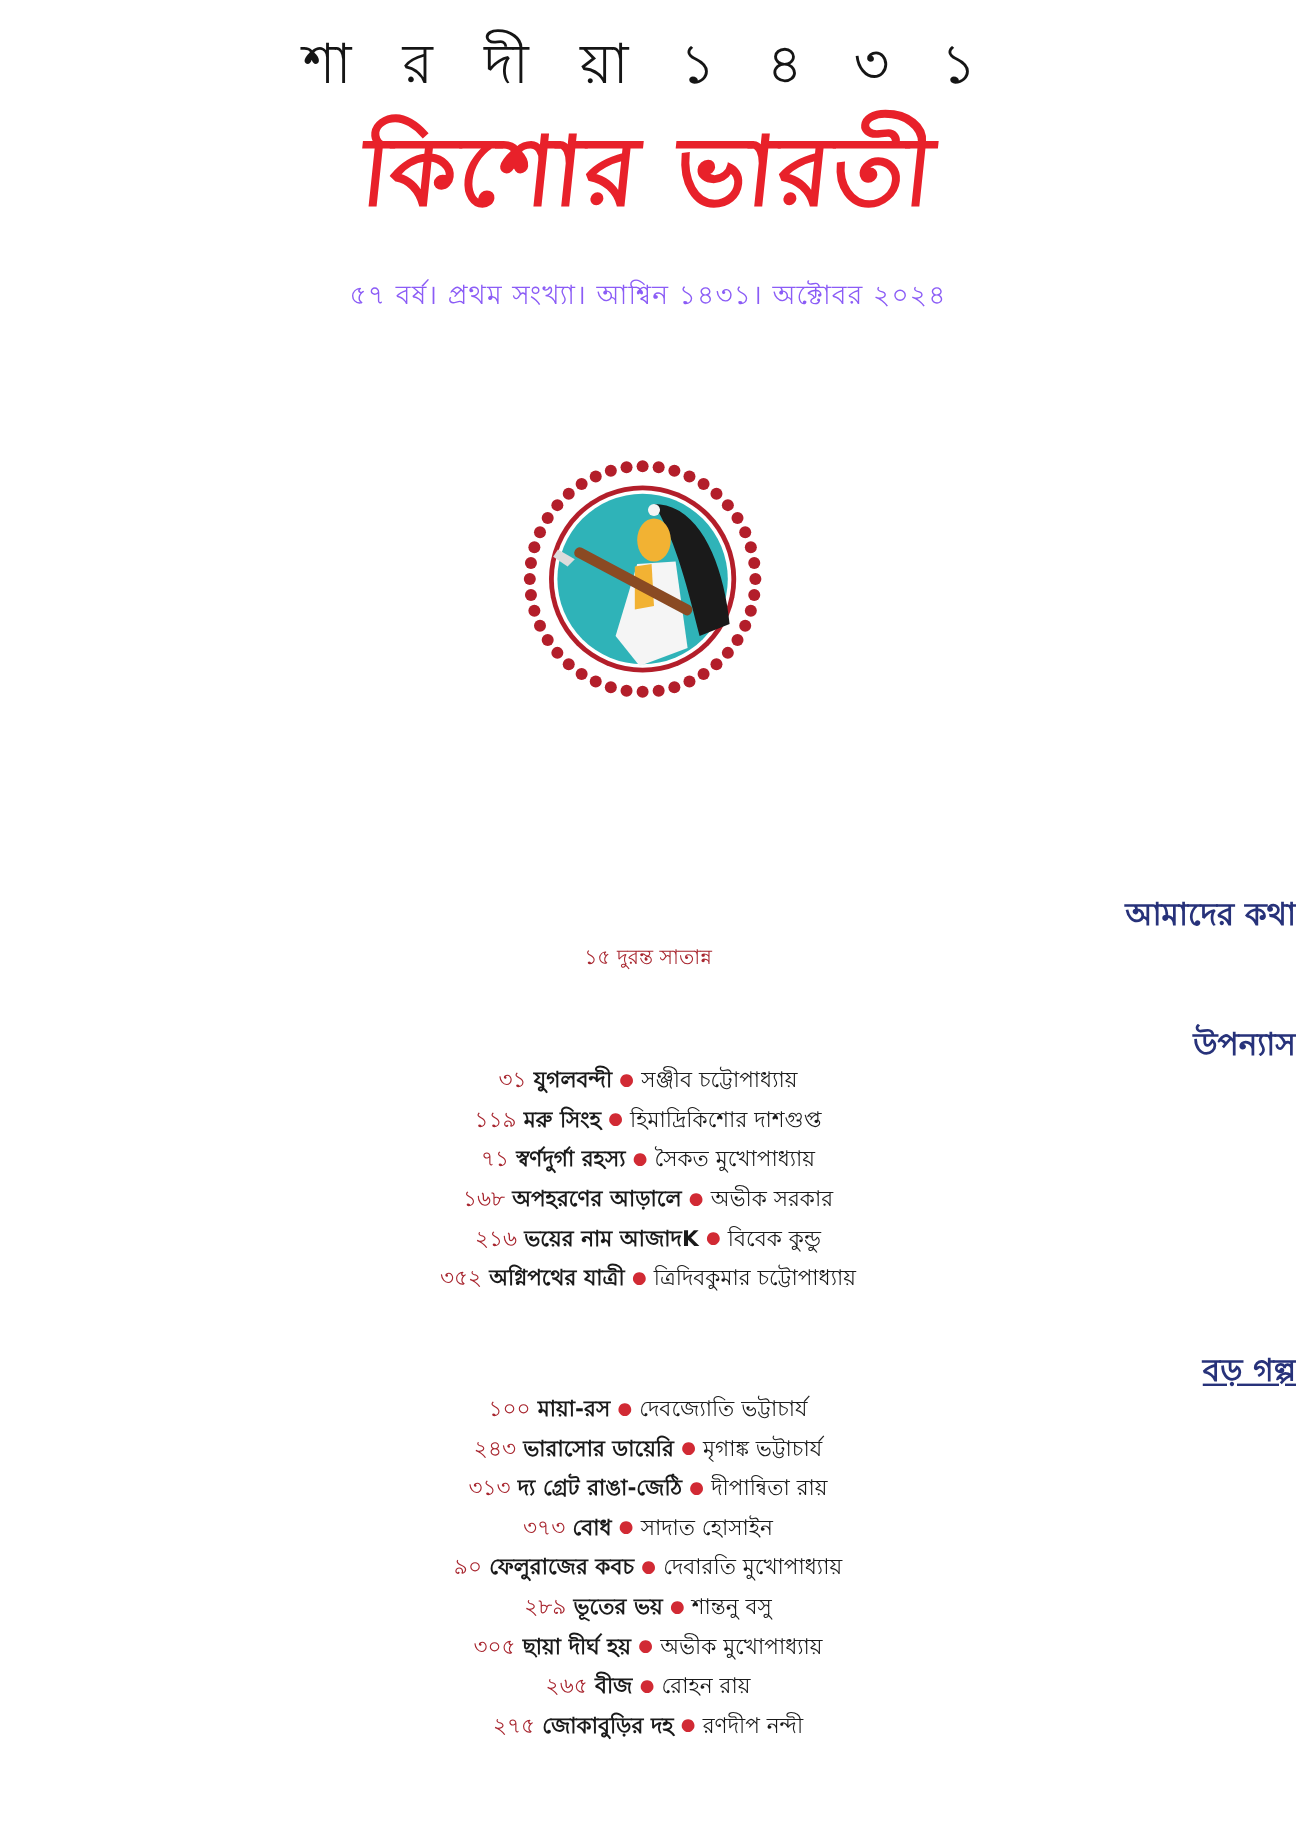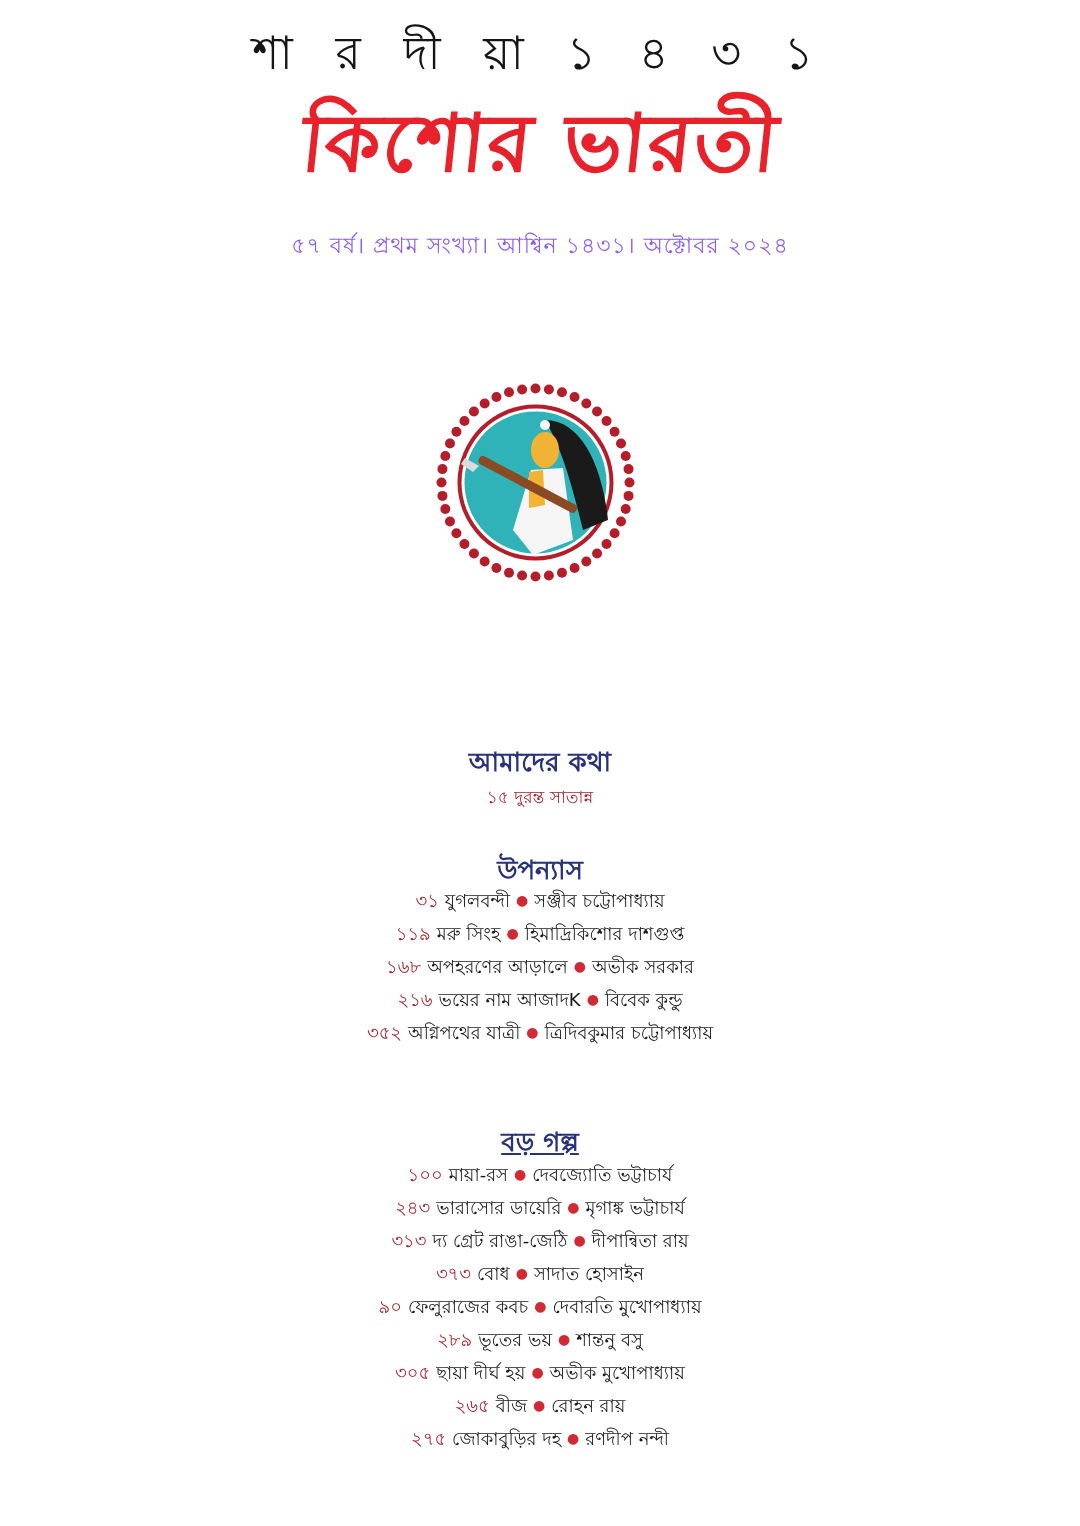--- a/index.html
+++ b/index.html
@@ -2,24 +2,24 @@
 <html><head>
   <meta charset="utf-8">
   <style>
     html, body { margin: 0; padding: 0; background: #ffffff; }
     body { width: 1080px; height: 1526px; position: relative; overflow: hidden; font-family: "DejaVu Sans", sans-serif; color: #1a1a1a; }
     .center { position: absolute; left: 0; width: 1080px; text-align: center; }
     .kicker { top: 18px; font-size: 46px; letter-spacing: 14px; color: #151515; }
     .masthead { top: 82px; font-size: 80px; font-weight: bold; color: #e8212a; letter-spacing: 2px; font-family: "DejaVu Serif", serif; transform: skewX(-6deg); }
     .issue { top: 196px; font-size: 22px; color: #8b5cf6; letter-spacing: 1px; margin-top: 32px; }
     .emblem { position: absolute; left: 433px; top: 380px; width: 205px; height: 205px; }
-    .section-title { font-size: 26px; font-weight: bold; color: #27327a; }
+    .section-title { font-size: 26px; font-weight: bold; color: #27327a; text-align: right; }
     .toc-line { font-size: 18px; line-height: 33px; color: #1a1a1a; white-space: nowrap; }
     .pg { color: #a8262f; margin-right: 6px; margin-top: 32px; }
-    .ttl { font-weight: normal; }
+    .ttl { font-weight: bold; }
     .dot { color: #d12a34; margin: 0 6px; font-size: 14px; vertical-align: 2px; }
     .sub-red { font-size: 17px; color: #a8262f; font-weight: normal; }
   </style>
 </head>
 <body>
 
 <div class="center kicker">শা র দী য়া  ১ ৪ ৩ ১</div>
 <div class="center masthead">কিশোর ভারতী</div>
 <div class="center issue">৫৭ বর্ষ। প্রথম সংখ্যা। আশ্বিন ১৪৩১। অক্টোবর ২০২৪</div>
 
@@ -87,20 +87,21 @@
 <div class="center section-title" style="top:742px;">আমাদের কথা</div>
 <div class="center sub-red" style="top:784px;">
   <span>১৫</span>
   <span>দুরন্ত সাতান্ন</span>
 </div>
 
 <div class="center section-title" style="top:850px;">উপন্যাস</div>
 <div class="center" style="top:884px;">
   <div class="toc-line"><span class="pg">৩১</span><span class="ttl">যুগলবন্দী</span><span class="dot">●</span><span>সঞ্জীব চট্টোপাধ্যায়</span></div>
   <div class="toc-line"><span class="pg">১১৯</span><span class="ttl">মরু সিংহ</span><span class="dot">●</span><span>হিমাদ্রিকিশোর দাশগুপ্ত</span></div>
+  <div class="toc-line"><span class="pg">৭১</span><span class="ttl">স্বর্ণদুর্গা রহস্য</span><span class="dot">●</span><span>সৈকত মুখোপাধ্যায়</span></div>
   <div class="toc-line"><span class="pg">১৬৮</span><span class="ttl">অপহরণের আড়ালে</span><span class="dot">●</span><span>অভীক সরকার</span></div>
   <div class="toc-line"><span class="pg">২১৬</span><span class="ttl">ভয়ের নাম আজাদK</span><span class="dot">●</span><span>বিবেক কুন্ডু</span></div>
   <div class="toc-line"><span class="pg">৩৫২</span><span class="ttl">অগ্নিপথের যাত্রী</span><span class="dot">●</span><span>ত্রিদিবকুমার চট্টোপাধ্যায়</span></div>
 </div>
 
 <div class="center section-title" style="top:1122px;text-decoration:underline;">বড় গল্প</div>
 <div class="center" style="top:1158px;">
   <div class="toc-line"><span class="pg">১০০</span><span class="ttl">মায়া-রস</span><span class="dot">●</span><span>দেবজ্যোতি ভট্টাচার্য</span></div>
   <div class="toc-line"><span class="pg">২৪৩</span><span class="ttl">ভারাসোর ডায়েরি</span><span class="dot">●</span><span>মৃগাঙ্ক ভট্টাচার্য</span></div>
   <div class="toc-line"><span class="pg">৩১৩</span><span class="ttl">দ্য গ্রেট রাঙা-জেঠি</span><span class="dot">●</span><span>দীপান্বিতা রায়</span></div>

